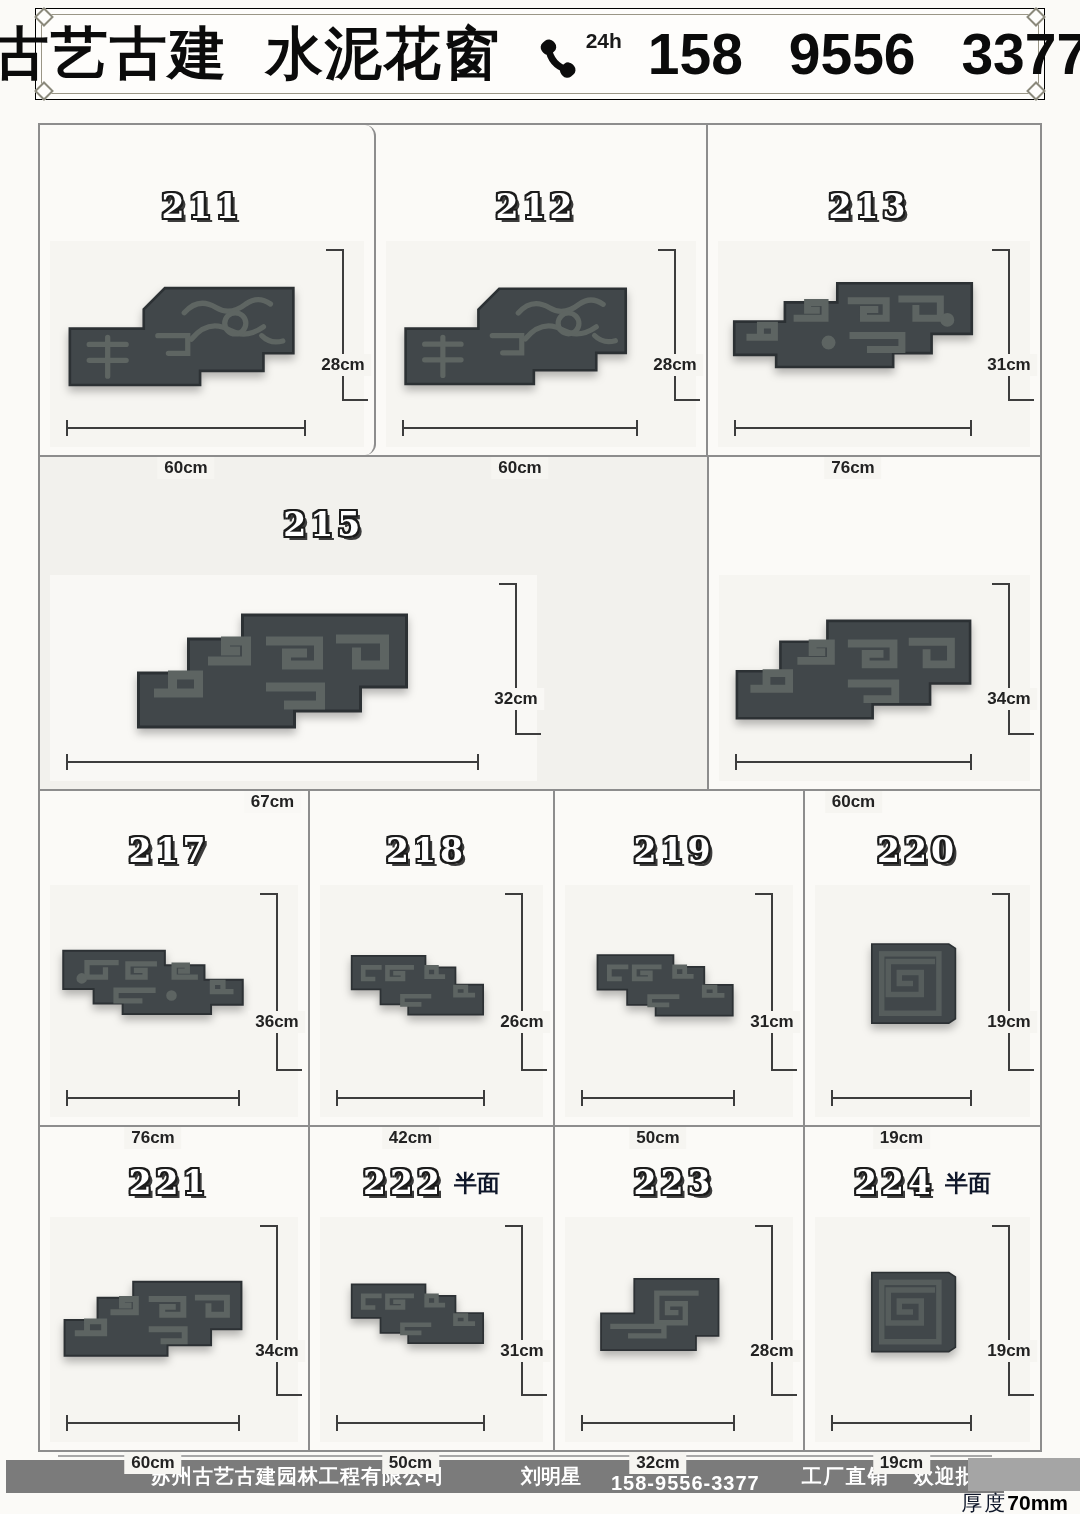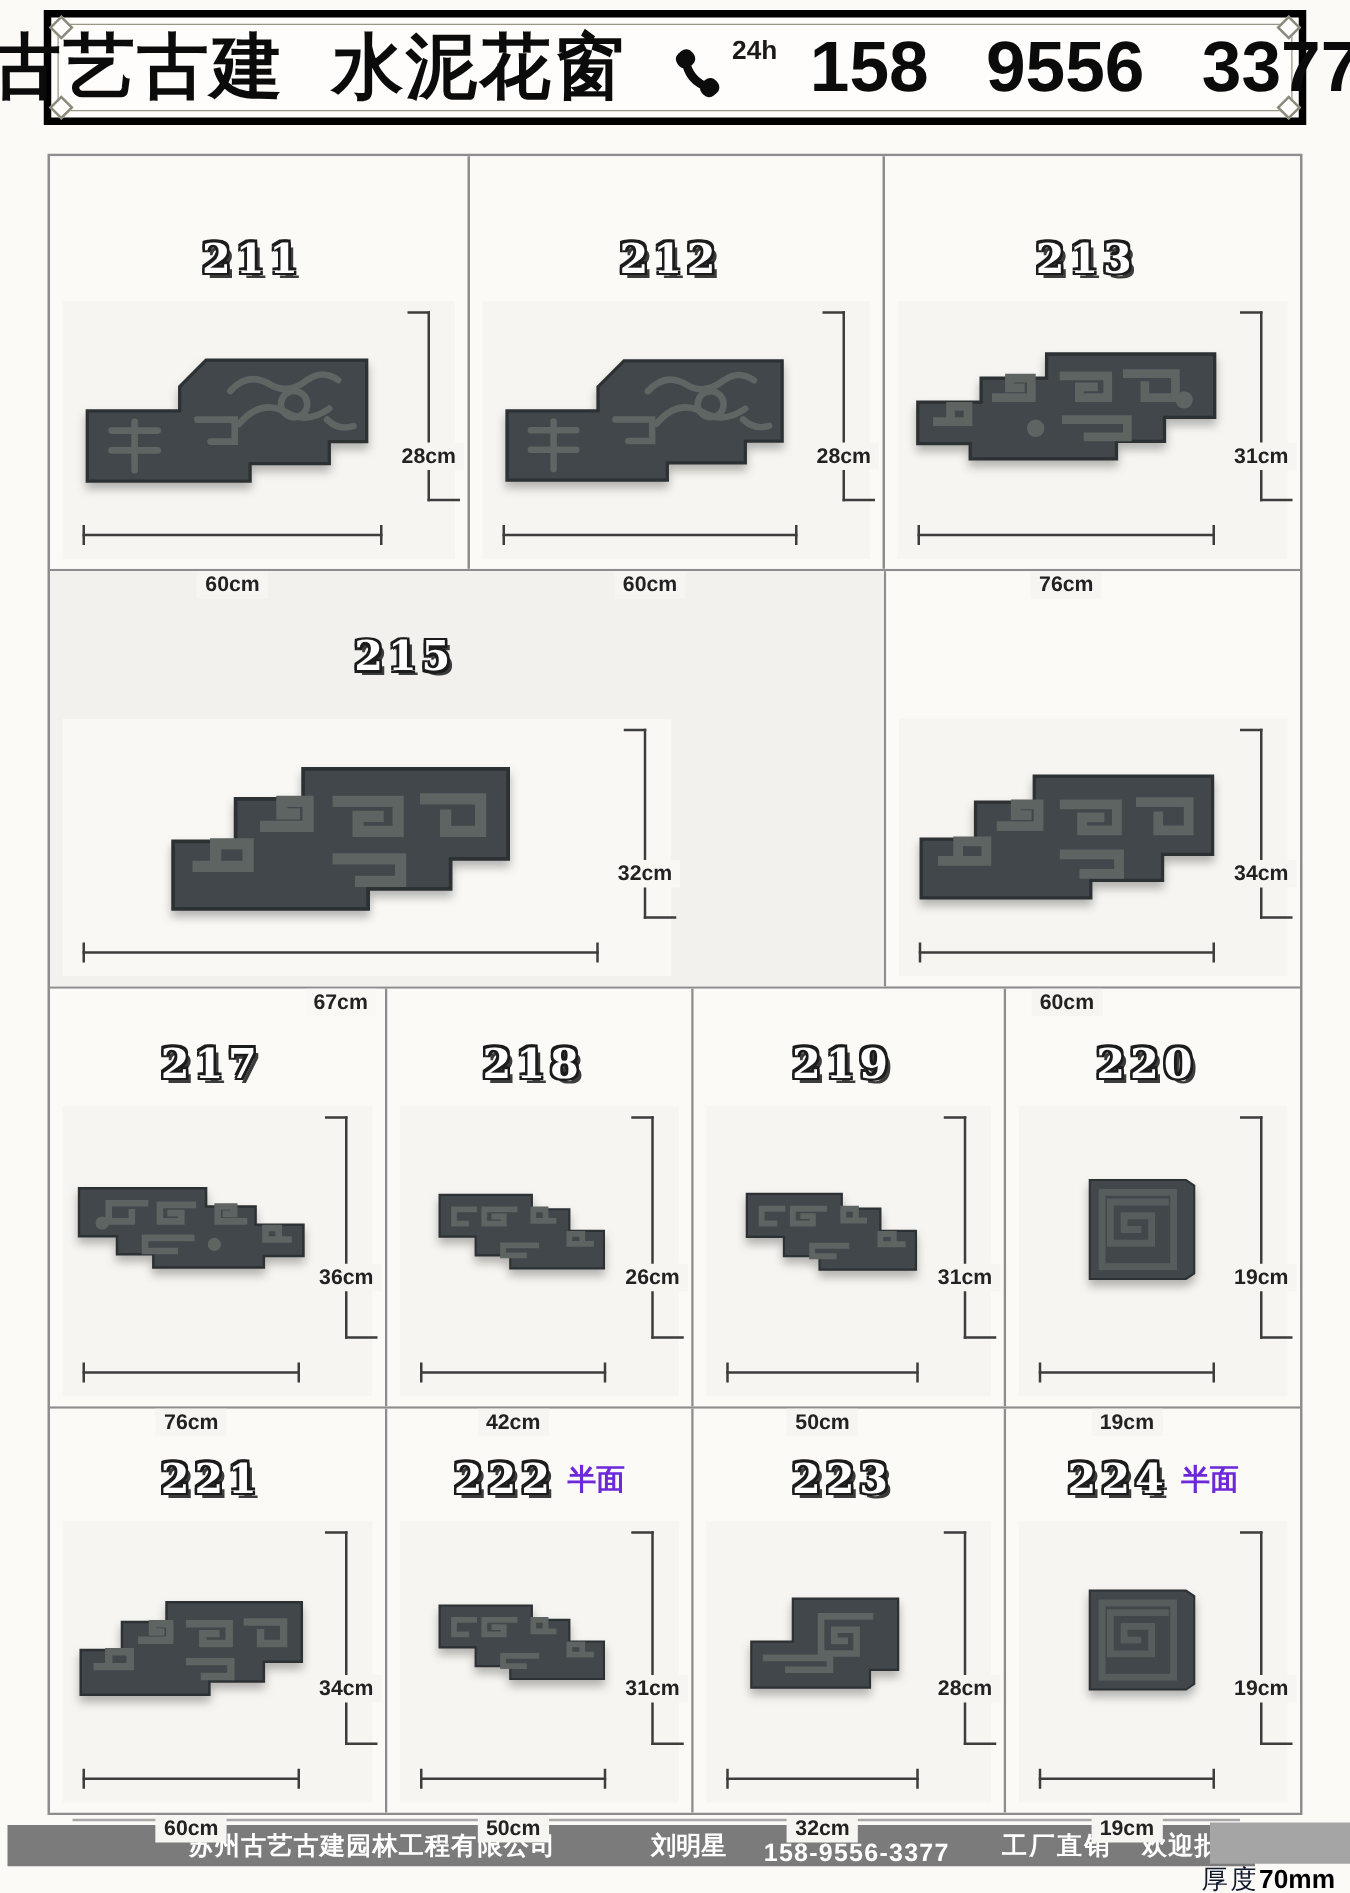--- a/index.html
+++ b/index.html
@@ -5,21 +5,21 @@
   html,body{margin:0;padding:0;}
   body{
     width:1080px;height:1514px;position:relative;overflow:hidden;
     background:#fbfaf7;
     font-family:"Liberation Sans", sans-serif;
     color:#1a1a1a;
   }
   
   .header-frame{
     position:absolute;left:35px;top:8px;width:1010px;height:92px;
-    box-sizing:border-box;border:6px solid #000000;background:#fefdfb;
+    box-sizing:border-box;border:1px solid #000000;background:#fefdfb;
   }
   .header-frame::before{
     content:"";position:absolute;left:5px;top:5px;right:5px;bottom:5px;
     border:1px solid #9a9686;pointer-events:none;
   }
   .corner-orn{position:absolute;width:10px;height:10px;border:2px solid #8b897b;transform:rotate(45deg);background:#fefdfb;}
   .corner-orn.tl{left:1px;top:1px;} .corner-orn.tr{right:1px;top:1px;}
   .corner-orn.bl{left:1px;bottom:1px;} .corner-orn.br{right:1px;bottom:1px;}
   .header-inner{
     position:absolute;left:12px;top:10px;right:12px;bottom:10px;
@@ -40,36 +40,36 @@
     display:flex;flex-direction:column;
   }
   .row{display:flex;border-bottom:2px solid #8d8d8d;}
   .row:last-child{border-bottom:none;}
   .row1{height:330px;} .row2{height:332px;} .row3{height:334px;} .row4{flex:1;}
   .cell{
     position:relative;box-sizing:border-box;border-right:2px solid #8d8d8d;
     background:#fbfaf7;flex:0 0 auto;
   }
   .cell:last-child{border-right:none;flex:1 1 auto;}
-  .w3a{width:336px;} .w3b{width:332px;}
+  .w3a{width:336px;border-radius:11px;} .w3b{width:332px;}
   .w2a{width:669px;}
   .w4a{width:270px;} .w4b{width:245px;} .w4c{width:250px;}
   
   .card-title{position:absolute;width:100%;text-align:center;z-index:3;}
   .row1 .card-title{top:62px;} .row2 .card-title{top:48px;}
   .row3 .card-title{top:40px;} .row4 .card-title{top:36px;}
   .num{
     font-family:"DejaVu Serif", serif;font-weight:bold;font-size:33px;letter-spacing:4px;
     color:#ffffff;
     text-shadow:
       2px 0 #1c1c1c,-2px 0 #1c1c1c,0 2px #1c1c1c,0 -2px #1c1c1c,
       2px 2px #1c1c1c,-2px -2px #1c1c1c,2px -2px #1c1c1c,-2px 2px #1c1c1c,
       4px 4px 0 #3c3c3c;
   }
-  .suffix{font-size:23px;font-weight:bold;color:#6d28d9;margin-left:10px;vertical-align:3px;}
+  .suffix{font-size:23px;font-weight:bold;color:#0f172a;margin-left:10px;vertical-align:3px;}
   
   .photo{
     --pbg:#f6f5f1;
     position:absolute;left:10px;right:10px;bottom:8px;background:var(--pbg);
   }
   .row1 .photo{top:116px;} .row2 .photo{top:118px;}
   .row3 .photo{top:94px;} .row4 .photo{top:90px;}
   .photo-wide{right:170px;--pbg:#f9f8f5;}
   .cell-pad{position:absolute;left:0;top:0;right:0;bottom:0;background:#f2f1ed;}
   .piece{

